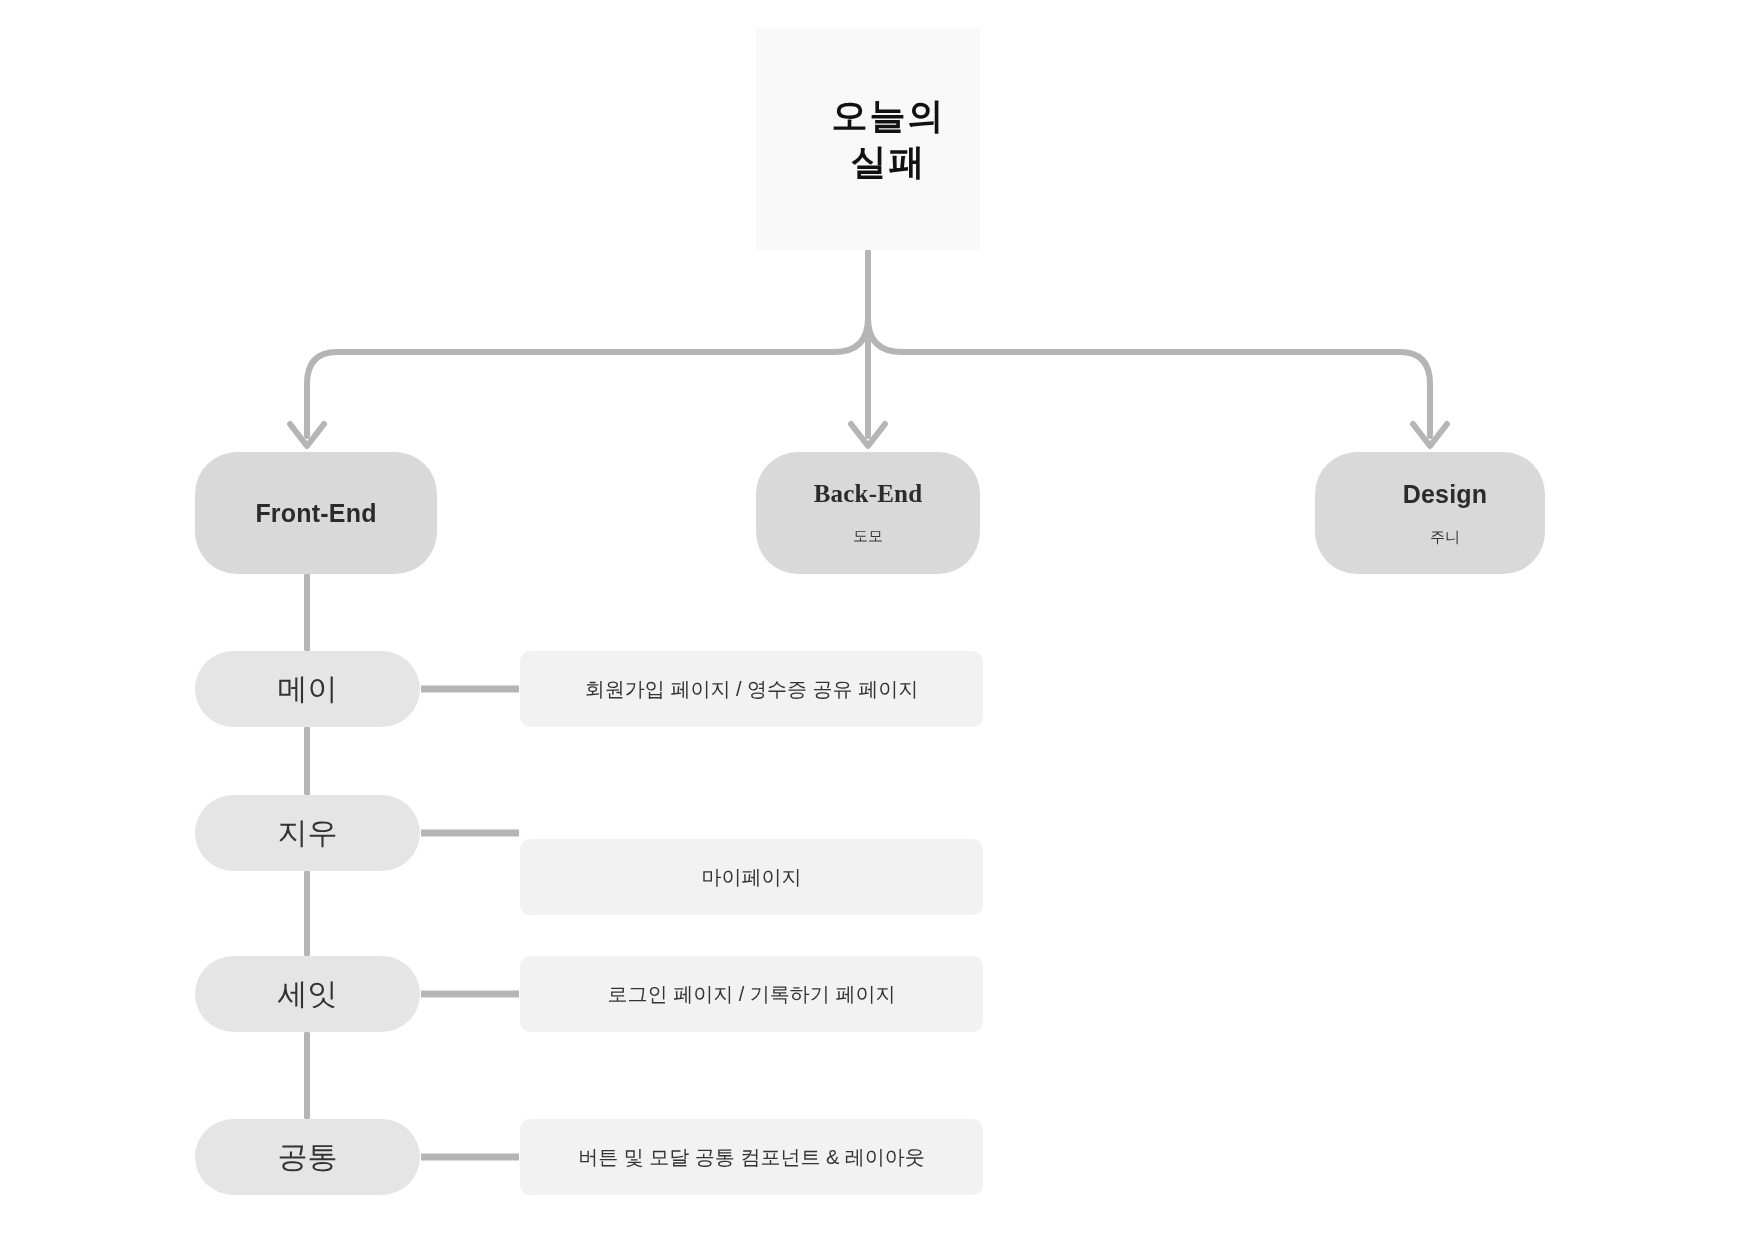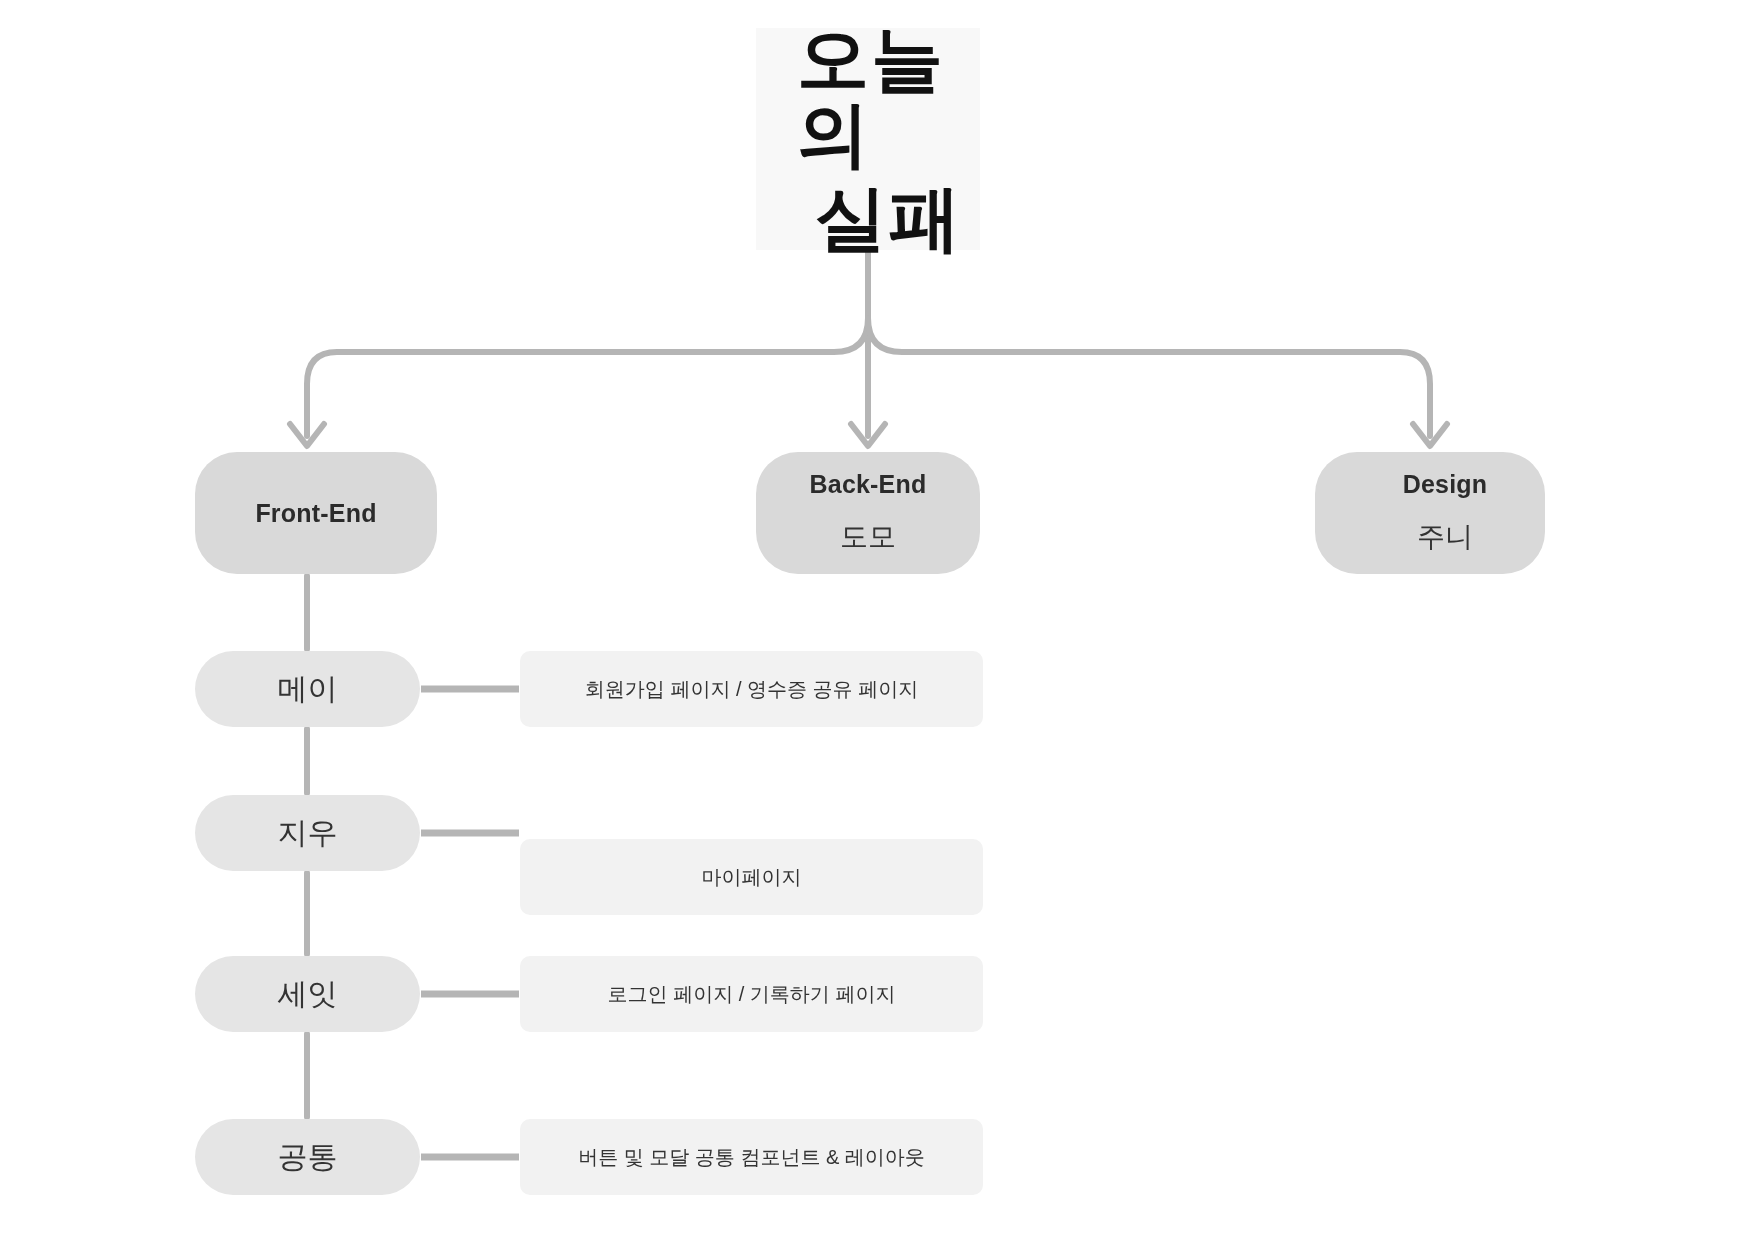--- a/index.html
+++ b/index.html
@@ -15,34 +15,34 @@
   .connector-svg{position:absolute;left:0;top:0;width:1744px;height:1236px;}
   .connector{stroke:var(--connector);stroke-width:6;fill:none;stroke-linecap:round;stroke-linejoin:round;}
   .connector-thick{stroke:var(--connector);stroke-width:7;fill:none;stroke-linecap:butt;}
 
   .title-box{
     position:absolute;left:756px;top:28px;width:224px;height:222px;
     background:var(--title-box-bg);
     display:flex;flex-direction:column;align-items:center;justify-content:center;gap:8px;
   }
   .title-line{
-    font-size:72px;font-weight:900;color:var(--title-text);
+    font-size:36px;font-weight:900;color:var(--title-text);
     letter-spacing:2px;line-height:1.05;margin-left:41px;
   }
 
   .team-box{
     position:absolute;top:452px;height:122px;border-radius:42px;
     background:var(--team-box-bg);
     display:flex;flex-direction:column;align-items:center;justify-content:center;
   }
   .team-frontend{left:195px;width:242px;}
-  .team-backend{left:756px;width:224px;}
+  .team-backend{left:756px;width:224px;font-family:Liberation Serif, serif;}
   .team-design{left:1315px;width:230px;padding-left:30px;}
   .team-name{font-size:25px;font-weight:700;color:var(--text-dark);letter-spacing:0.2px;}
-  .team-member{font-size:28px;font-weight:400;color:var(--text-regular);margin-top:19px;}
+  .team-member{font-size:15px;font-weight:400;color:var(--text-regular);margin-top:19px;}
   .team-member:empty{display:none;}
 
   .pill{
     position:absolute;left:195px;width:225px;height:76px;border-radius:38px;
     background:var(--pill-bg);
     display:flex;align-items:center;justify-content:center;
     font-size:30px;color:var(--text-regular);
   }
   .pill-1{top:651px;} .pill-2{top:795px;} .pill-3{top:956px;} .pill-4{top:1119px;}
 

